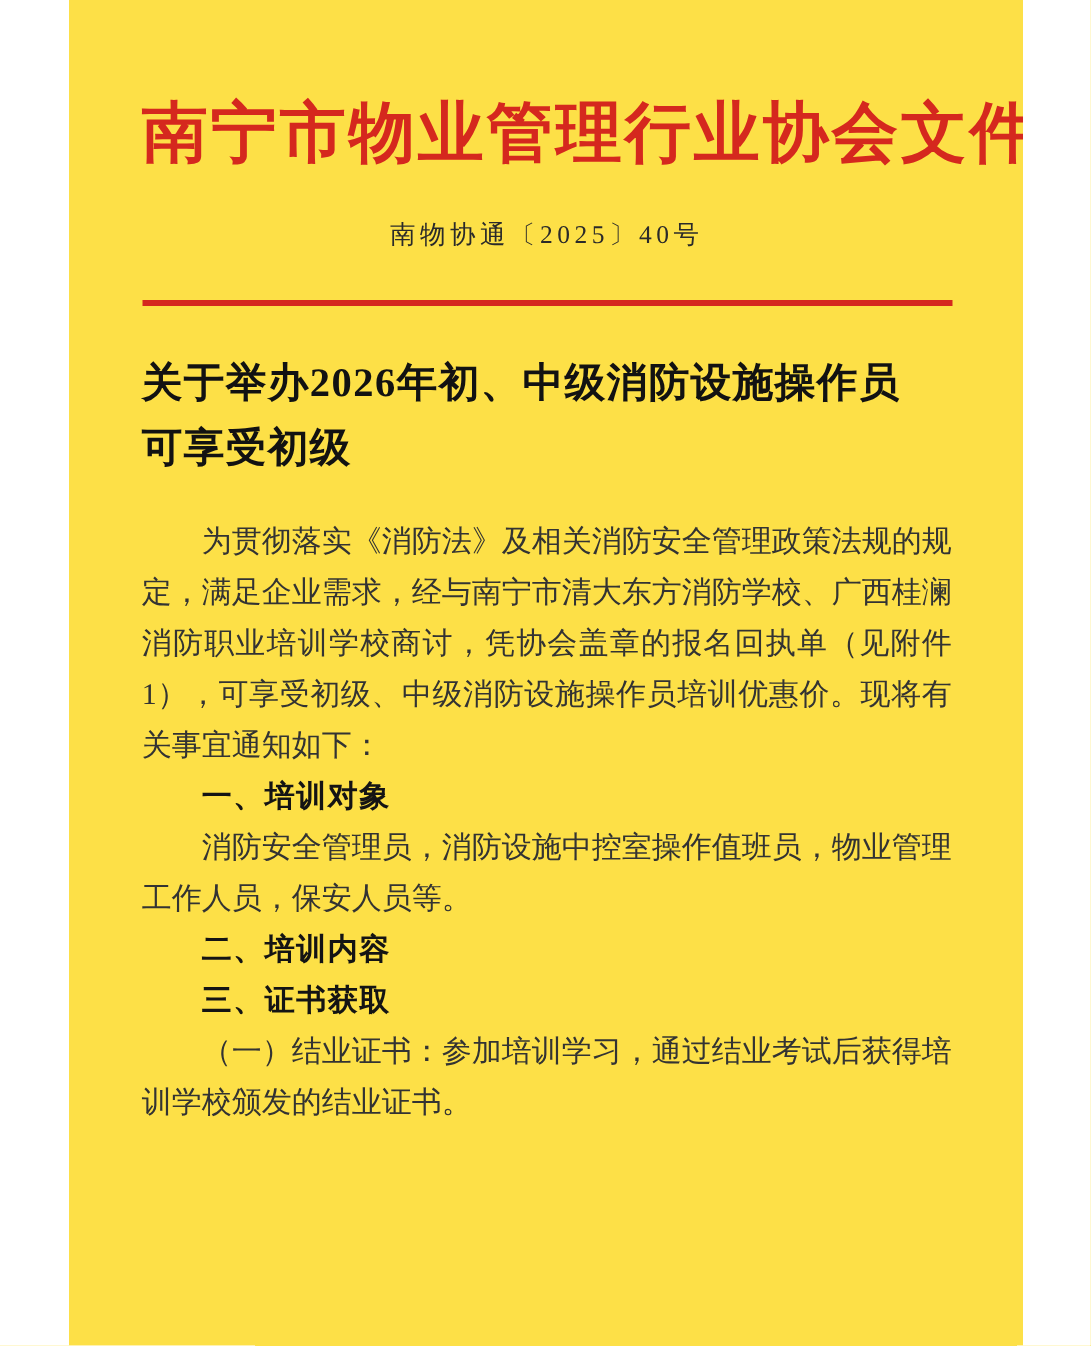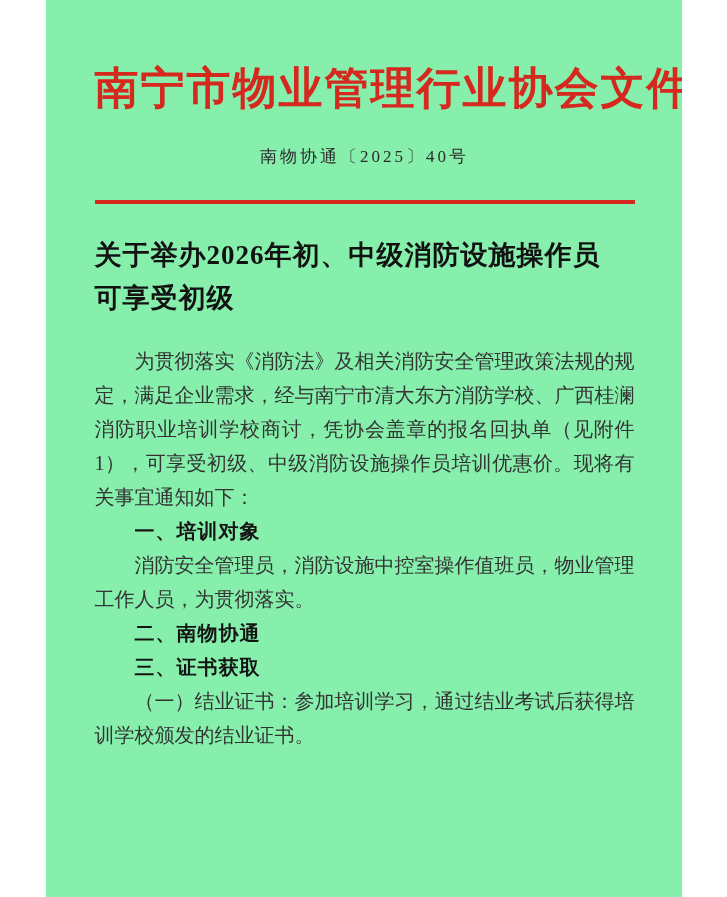--- a/index.html
+++ b/index.html
@@ -3,21 +3,21 @@
 <meta charset="utf-8">
 <style>
   :root { --red: #d5281e; }
   * { box-sizing: border-box; }
   html, body { margin: 0; padding: 0; background: #ffffff; }
   .page {
     position: relative;
     width: 636px;
     height: 897px;
     margin: 0 auto;
-    background: #86efac;
+    background: #fde047;
     overflow: hidden;
     padding: 56px 47px 0 49px;
     font-family: "Liberation Serif", "DejaVu Serif", serif;
     color: #2e2e2e;
   }
   .letterhead {
     text-align: center;
     color: var(--red);
     font-size: 44px;
     line-height: 66px;
@@ -85,23 +85,23 @@
     <span>可享受初级</span>
   </h1>
 
   <div class="doc-body">
 
 
     <p class="para">为贯彻落实《消防法》及相关消防安全管理政策法规的规定，满足企业需求，经与南宁市清大东方消防学校、广西桂澜消防职业培训学校商讨，凭协会盖章的报名回执单（见附件1），可享受初级、中级消防设施操作员培训优惠价。现将有关事宜通知如下：</p>
 
     <h2 class="section-heading">一、培训对象</h2>
 
-    <p class="para">消防安全管理员，消防设施中控室操作值班员，物业管理工作人员，为贯彻落实。</p>
+    <p class="para">消防安全管理员，消防设施中控室操作值班员，物业管理工作人员，保安人员等。</p>
 
-    <h2 class="section-heading">二、南物协通</h2>
+    <h2 class="section-heading">二、培训内容</h2>
 
 
     <h2 class="section-heading">三、证书获取</h2>
 
     <p class="para">（一）结业证书：参加培训学习，通过结业考试后获得培训学校颁发的结业证书。</p>
 
   </div>
 
 </div>
 

